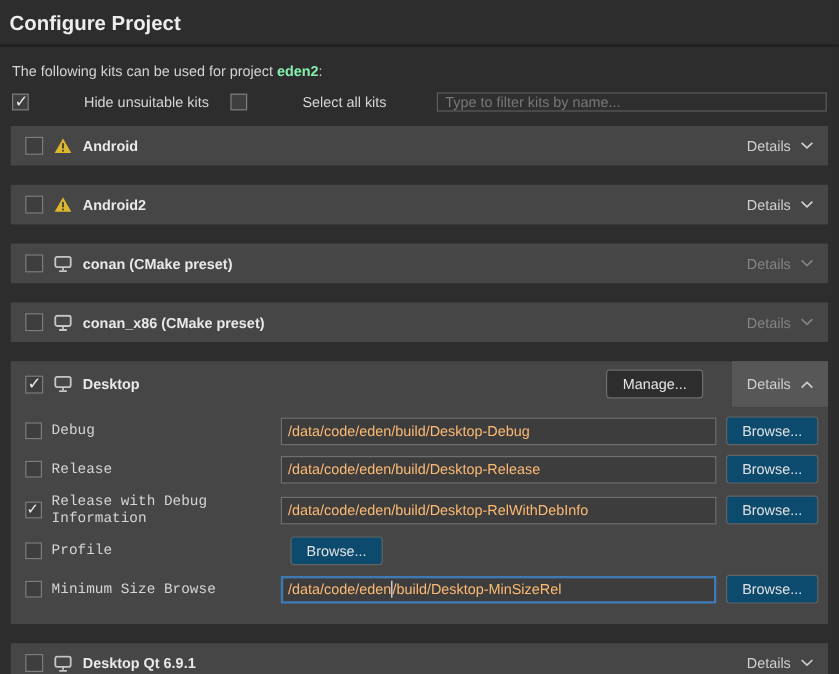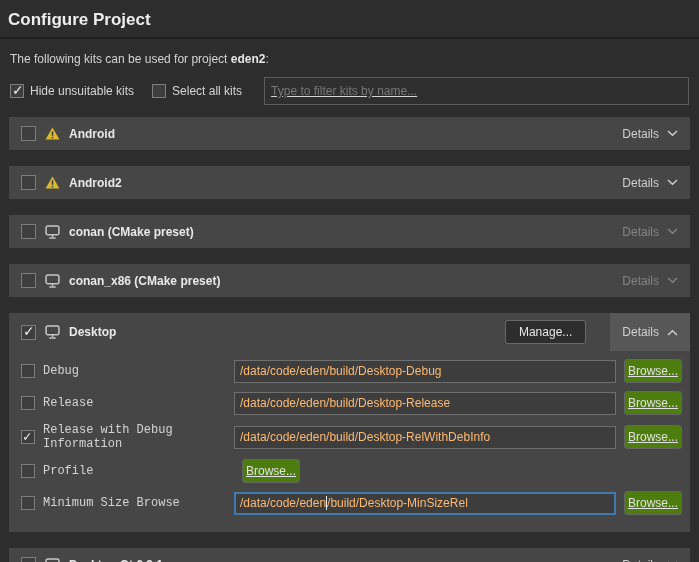--- a/index.html
+++ b/index.html
@@ -10,40 +10,40 @@
     font-size:12px;
     color:#d6d6d6;
     overflow:hidden;
   }
   .page-title {
     font-size:17px; font-weight:bold; color:#ededed;
     padding:10px 8px 7px 8px;
   }
   .title-rule { border-bottom:2px solid #212121; }
   .intro { margin:13px 10px 0 10px; color:#d4d4d4; }
-  .intro b { color:#e5e5e5; }
+  .intro b { color:#86efac; }
 
   .controls { display:flex; align-items:center; margin:11px 10px 12px 10px; }
-  .chk-group { display:flex; align-items:center; margin-right:18px; cursor:default; }
+  .chk-group { display:flex; align-items:center; margin-right:18px; cursor:default;gap:40px; }
   .chk-group .lbl { margin-left:6px; }
 
   .checkbox {
     width:14px; height:14px; background:#3e3e3e;
     border:1px solid #7d7d7d; position:relative; flex:0 0 auto;
   }
   .checkbox[data-checked="true"]::after {
     content:"\2713"; position:absolute; left:1px; top:-3px;
     color:#e9e9e9; font-size:14px; font-weight:bold;
   }
   .kit-checkbox { width:15px; height:15px; }
 
   .filter-input {
-    flex:1; height:28px; margin-left:4px;
+    flex:1; height:16px; margin-left:24px;
     background:#2f2f2f; border:1px solid #5c5c5c;
-    color:#d6d6d6; font:inherit; padding:0 6px; outline:none;text-decoration:underline;
+    color:#d6d6d6; font:inherit; padding:0 6px; outline:none;
   }
   .filter-input::placeholder { color:#787878; }
 
   .kit-list { margin:0 9px; }
   .kit-card { background:#464646; margin-bottom:16px; }
   .kit-header { height:33px; display:flex; align-items:center; padding-left:12px; }
   .kit-card.expanded { padding-bottom:9px; }
   .kit-card.expanded .kit-header { height:38px; margin-bottom:5px; }
   .kit-icon { margin-left:9px; display:flex; align-items:center; }
   .kit-name { margin-left:9px; font-weight:bold; color:#e9e9e9; }
@@ -72,23 +72,23 @@
   .path-input {
     flex:1; height:23px; background:#3d3d3d;
     border:1px solid #6f6f6f; color:#fdba74;
     padding:0 5px; display:flex; align-items:center;
     white-space:nowrap; overflow:hidden; cursor:text;
   }
   .path-input.focused { border:2px solid #3f7ab3; padding:0 4px; }
   .caret { display:inline-block; width:1px; height:14px; background:#eaeaea; }
 
   .browse-btn {
-    width:58px; height:24px; margin-left:8px; flex:0 0 auto;
-    background:#4d7c0f; border:1px solid #636363; border-radius:3px;
-    color:#e2e2e2; font:inherit; cursor:pointer;text-decoration:underline;
+    width:77px; height:24px; margin-left:8px; flex:0 0 auto;
+    background:#0c4a6e; border:1px solid #636363; border-radius:3px;
+    color:#e2e2e2; font:inherit; cursor:pointer;
   }
 </style>
 </head>
 <body>
 
 <div class="page-title">Configure Project</div>
 <div class="title-rule"></div>
 
 <div class="intro"><span>The following kits can be used for project </span><b>eden2</b><span>:</span></div>
 

